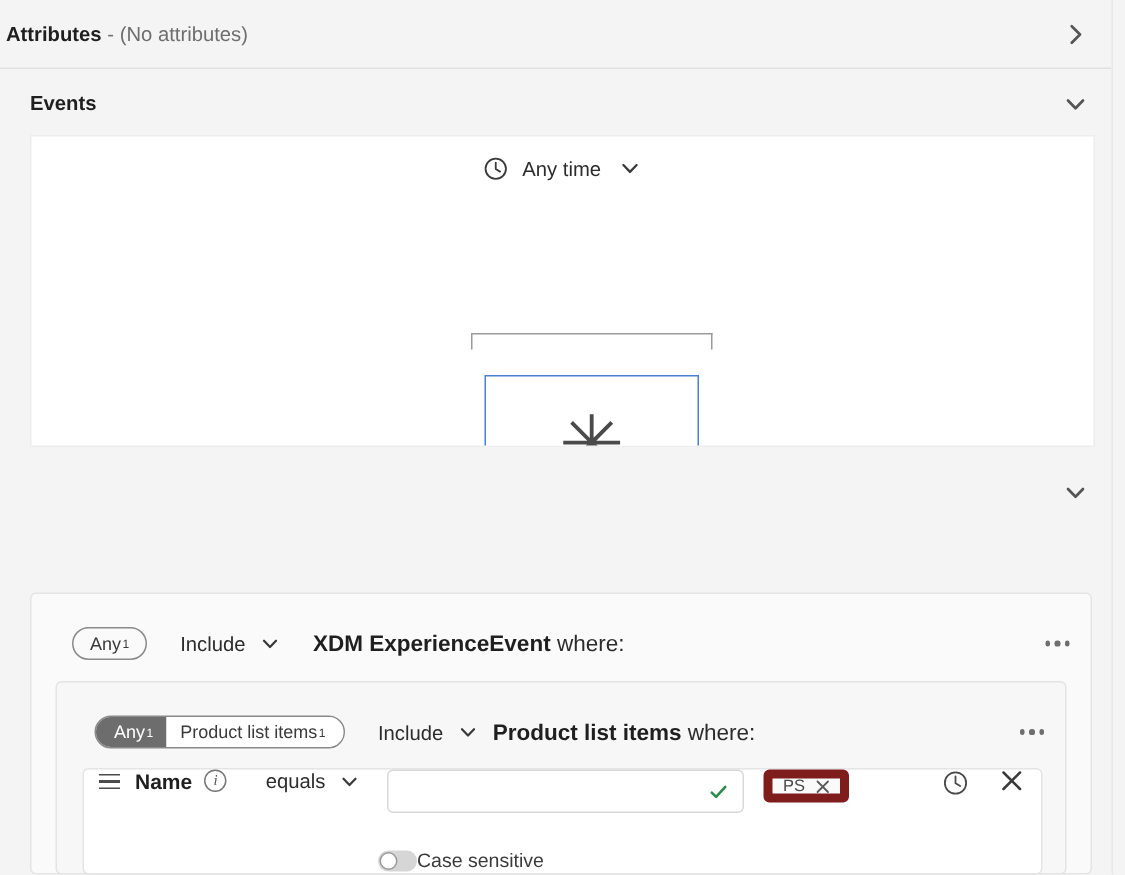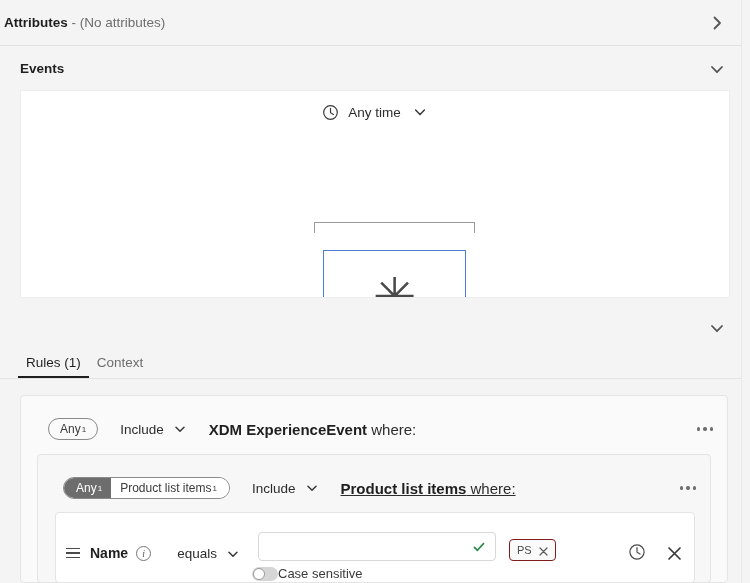--- a/index.html
+++ b/index.html
@@ -149,21 +149,21 @@
     display: flex; align-items: center; padding: 0 14px 0 25px;
   }
 
   
   .cond-card {
     position: absolute; left: 55px; top: 512px; width: 640px; height: 71px;
     background: #ffffff; border: 1px solid #e4e4e4; border-radius: 4px;
   }
   .cond-row {
     position: absolute; left: 0; top: 0; width: 100%; height: 48px;
-    display: flex; align-items: flex-end; padding: 0 12px 0 10px; gap: 0;
+    display: flex; align-items: flex-start; padding: 0 12px 0 10px; gap: 0;
   }
   .drag-handle { width: 16px; height: 16px; display: flex; flex-direction: column;
     justify-content: center; gap: 3px; cursor: grab; margin-right: 8px; }
   .drag-handle i { display: block; height: 1.5px; background: #4a4a4a; width: 14px; }
 
   .field-name { font-size: 14px; font-weight: 700; color: #1f1f1f; }
   .info-icon {
     width: 15px; height: 15px; border-radius: 50%; border: 1.2px solid #767676;
     color: #5a5a5a; font-size: 10px; font-family: "Liberation Serif", serif;
     display: inline-flex; align-items: center; justify-content: center;
@@ -177,21 +177,21 @@
     margin-left: 18px; width: 238px; height: 29px;
     border: 1px solid #d8d8d8; border-radius: 4px; background: #fff;
     display: flex; align-items: center; padding: 0 9px;
     position: relative;
   }
   .value-input .txt { flex: 1; font-size: 13px; color: #2c2c2c; }
   .check { width: 14px; height: 14px; }
 
   .tag-chip {
     margin-left: 13px; display: inline-flex; align-items: center; gap: 7px;
-    height: 22px; border: 1px solid #7f1d1d; border-radius: 4px;
+    height: 22px; border: 6px solid #7f1d1d; border-radius: 4px;
     padding: 0 7px; font-size: 11px; color: #4a4a4a; background: #fafafa;
   }
   .tag-x { width: 9px; height: 9px; cursor: pointer; }
 
   .clock-btn { margin-left: auto; width: 18px; height: 18px; cursor: pointer; }
   .close-btn { margin-left: 21px; width: 15px; height: 15px; cursor: pointer; }
 
   
   .case-row {
     position: absolute; left: 196px; top: 53px;
@@ -268,24 +268,20 @@
   </div>
 
   <div class="collapse-row">
     <span class="chev">
       <svg width="20" height="20" viewBox="0 0 20 20">
           <path d="M5 8 L10 13.2 L15 8" fill="none" stroke="#555" stroke-width="1.8" stroke-linecap="round" stroke-linejoin="round"></path>
         </svg>
     </span>
   </div>
 
-  <div class="tabs">
-    <div class="tab active">Rules (1)</div>
-    <div class="tab">Context</div>
-  </div>
 
   <div class="rule-card">
     <div class="rule-header">
       <span class="pill">
         <span>Any</span>
           <sup>1</sup>
       </span>
       <span class="dd" style="margin-left:22px;">
         <span>Include</span>
         <span class="chev-sm">
@@ -319,21 +315,21 @@
         </span>
       </span>
       <span class="dd" style="margin-left:22px;">
         <span>Include</span>
         <span class="chev-sm">
           <svg width="14" height="14" viewBox="0 0 14 14">
               <path d="M3 5.2 L7 9.3 L11 5.2" fill="none" stroke="#3a3a3a" stroke-width="1.5" stroke-linecap="round" stroke-linejoin="round"></path>
             </svg>
         </span>
       </span>
-      <span class="where-text" style="margin-left:22px;text-decoration:underline;">
+      <span class="where-text" style="margin-left:10px;">
         <b>Product list items</b><span> where:</span>
       </span>
       <div class="spacer"></div>
       <span class="dots">
           <i></i>
           <i></i>
           <i></i>
         </span>
     </div>
   </div>

